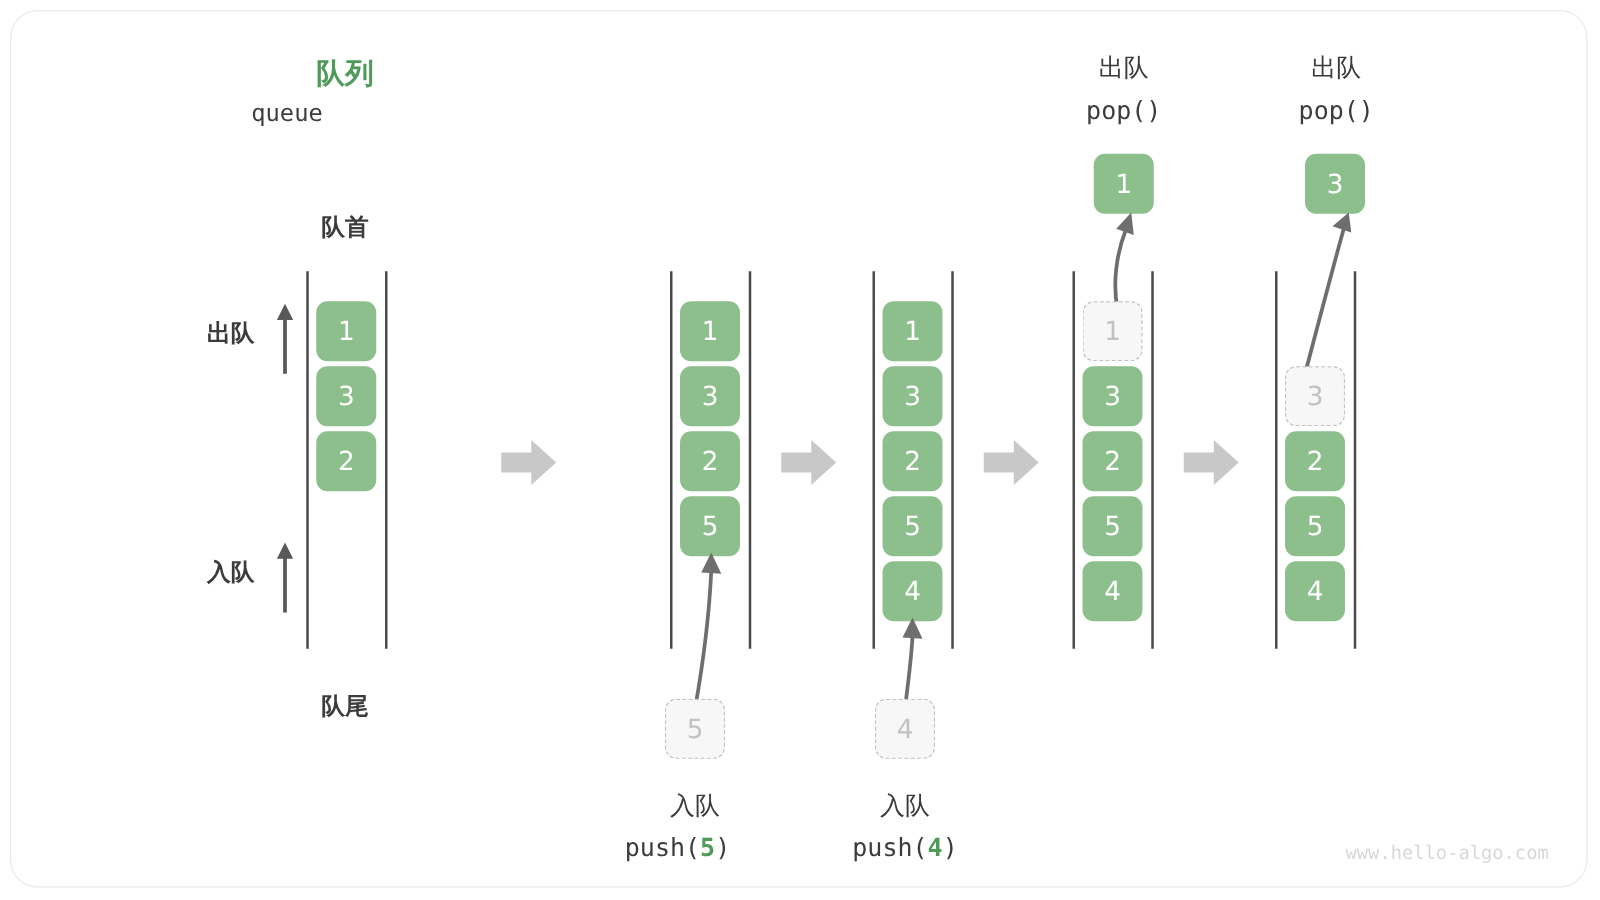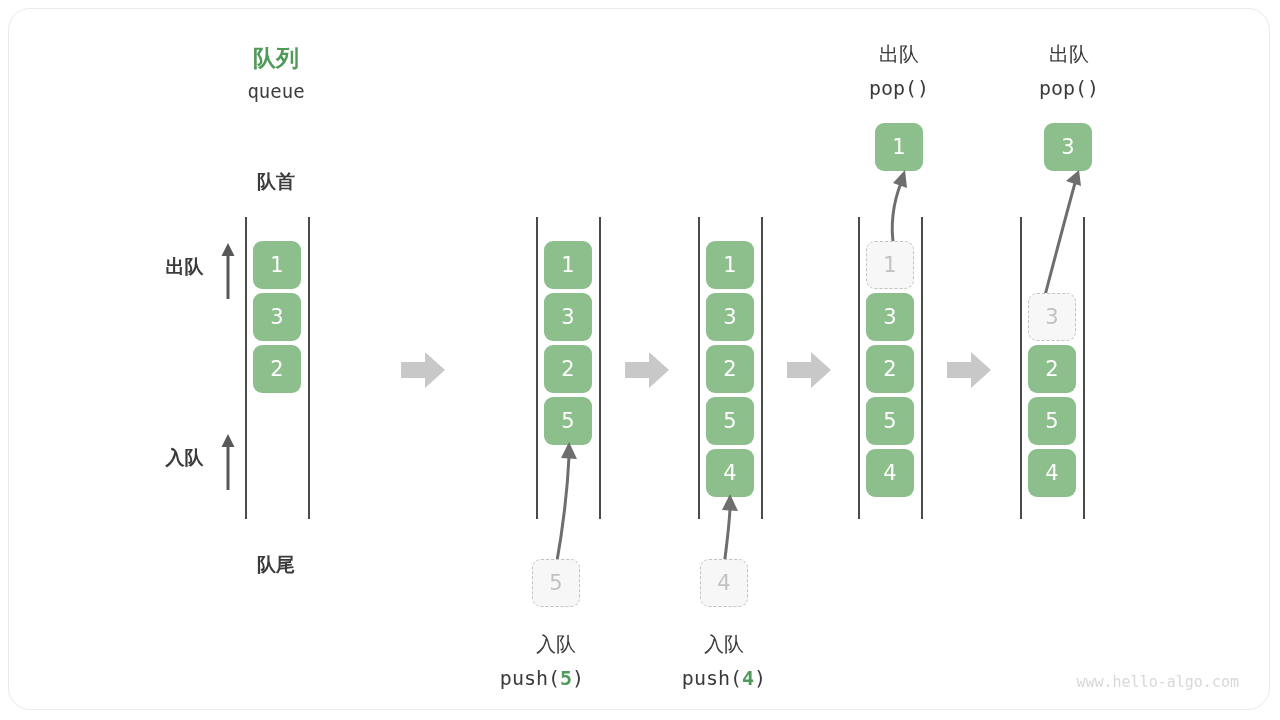--- a/index.html
+++ b/index.html
@@ -33,21 +33,20 @@
     font-weight: bold;
     font-size: 23px;
     color: #4e9a58;
     text-align: center;
     white-space: nowrap;
   }
   .title-mono {
     font-family: "DejaVu Sans Mono", monospace;
     font-size: 19px;
     color: #3d3d3d;
-    text-align: center;
     white-space: nowrap;
   }
   .lbl-bold {
     font-family: "DejaVu Sans", sans-serif;
     font-weight: bold;
     font-size: 19px;
     color: #3b3b3b;
     text-align: center;
     white-space: nowrap;
   }

